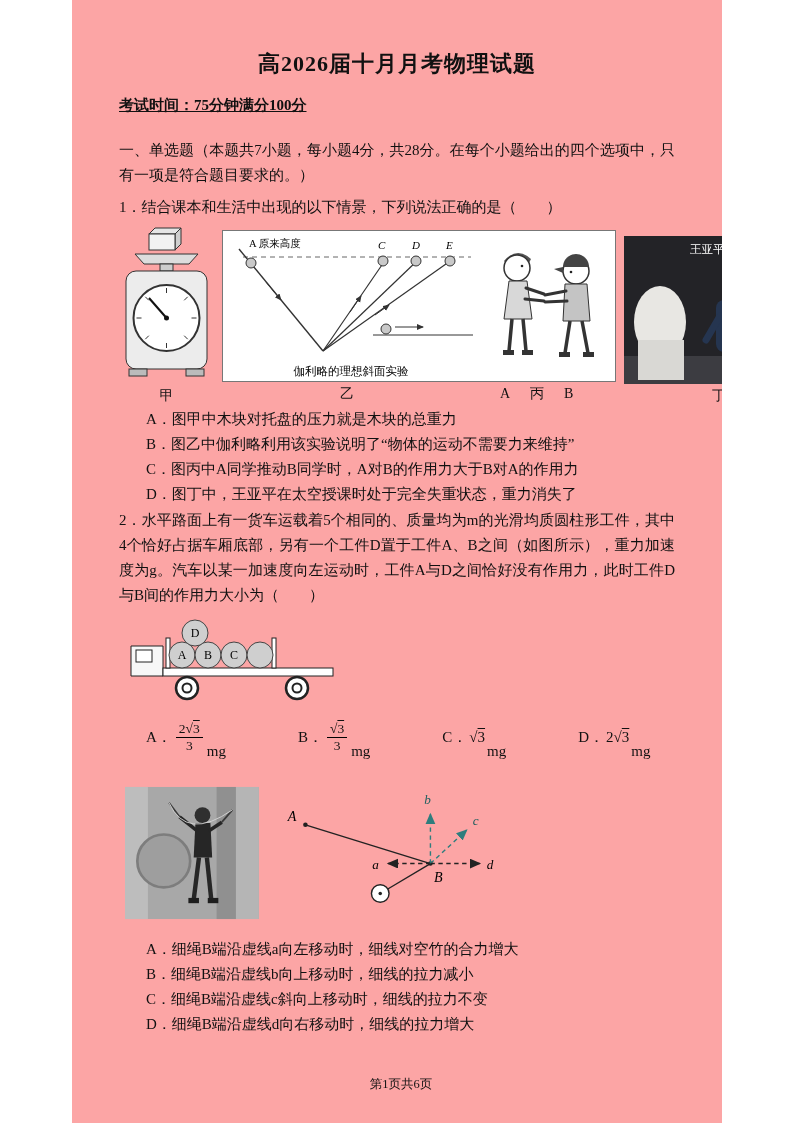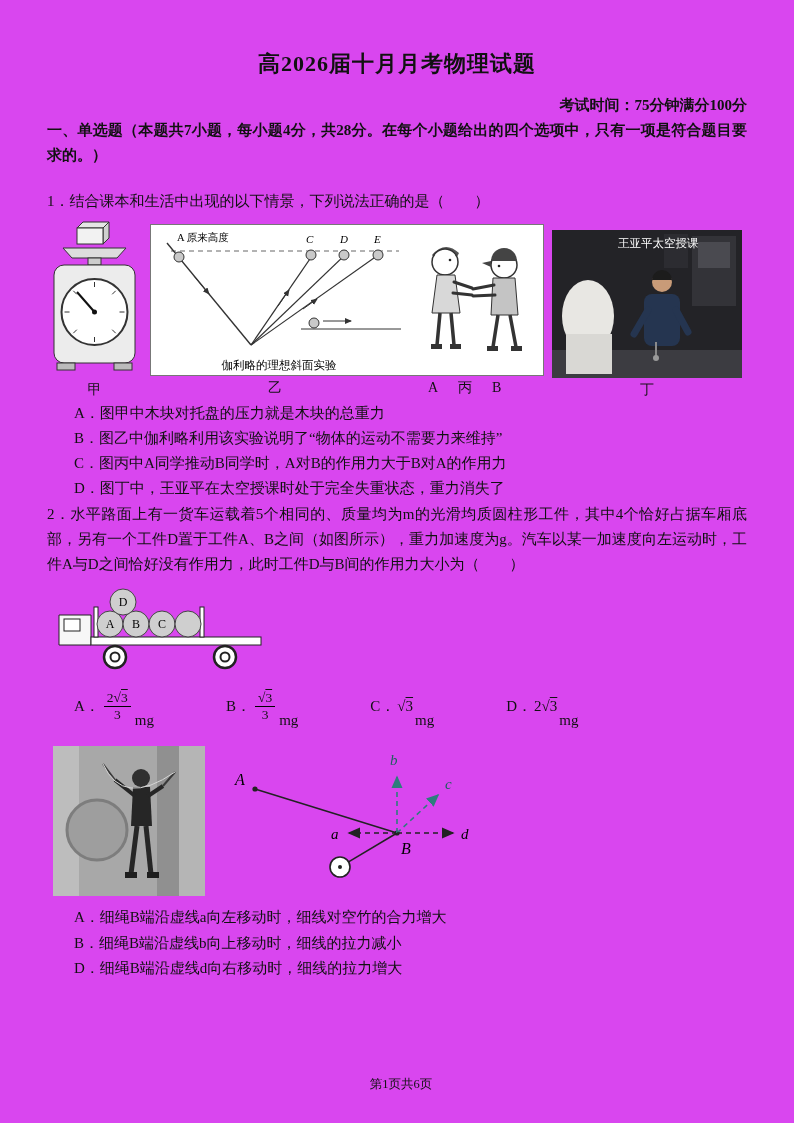--- a/index.html
+++ b/index.html
@@ -1,25 +1,25 @@
 <!DOCTYPE html>
 <html><head>
 <meta charset="utf-8">
 <style>
   html,body{margin:0;padding:0;background:#ffffff;}
   *{box-sizing:border-box;}
   .page{
-    width:794px;height:1123px;position:relative;background:#d946ef;
+    width:650px;height:1123px;position:relative;background:#fca5a5;
     padding:40px 47px 0;margin:0 auto;
     font-family:"Liberation Serif","DejaVu Serif",serif;
     color:#111;font-size:15px;line-height:1.68;overflow:hidden;
   }
   .title{margin:6px 0 10px;text-align:center;font-size:22px;font-weight:700;letter-spacing:1px;}
-  .subtitle{text-align:right;font-weight:700;font-size:15px;}
-  .section-heading{font-weight:700;text-align:justify;margin-bottom:20px;}
+  .subtitle{text-align:left;font-weight:700;font-size:15px;margin-bottom:20px;text-decoration:underline;}
+  .section-heading{font-weight:400;text-align:justify;margin-bottom:6px;}
   .stem{text-align:justify;}
   .opt{padding-left:27px;}
   svg{display:block;font-family:"Liberation Serif","DejaVu Serif",serif;}
   
   .q1-figrow{display:flex;align-items:flex-end;gap:8px;margin:6px 0 2px;}
   .panel{display:flex;flex-direction:column;align-items:center;}
   .midbox{border:1px solid #777;display:flex;align-items:center;background:#fff;}
   .figlabel{font-size:14px;line-height:1.3;margin-top:3px;text-align:center;}
   .midlabels{position:relative;width:394px;height:20px;font-size:14px;line-height:1.3;margin-top:3px;}
   .midlabels span{position:absolute;top:0;}
@@ -267,17 +267,18 @@
       <line x1="172" y1="92" x2="213" y2="54" stroke="#2e7d7d" stroke-width="1.6" stroke-dasharray="5,4" marker-end="url(#art)"></line>
       <text x="220" y="48" font-size="15" font-style="italic" fill="#1f5f5f">c</text>
       <line x1="172" y1="92" x2="228" y2="92" stroke="#222" stroke-width="1.6" stroke-dasharray="5,4" marker-end="url(#ard)"></line>
       <text x="236" y="98" font-size="15" font-style="italic">d</text>
     </svg>
   </div>
 
   <div class="options">
     <div class="opt">A．细绳B端沿虚线a向左移动时，细线对空竹的合力增大</div>
     <div class="opt">B．细绳B端沿虚线b向上移动时，细线的拉力减小</div>
+    <div class="opt">C．细绳B端沿虚线c斜向上移动时，细线的拉力不变</div>
     <div class="opt">D．细绳B端沿虚线d向右移动时，细线的拉力增大</div>
   </div>
 
   <div class="footer">第1页共6页</div>
 </div>
 
 </body></html>

